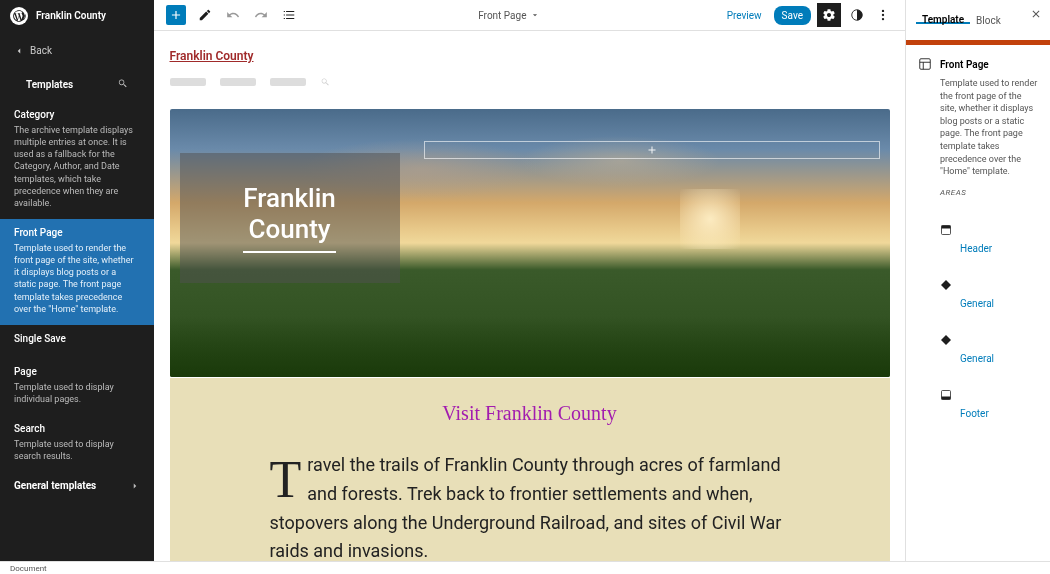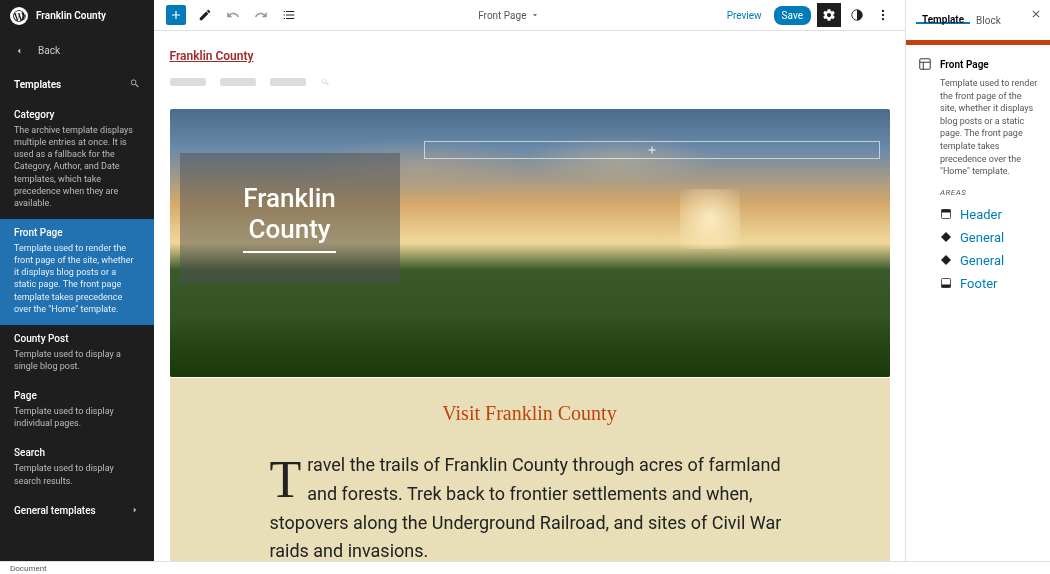--- a/index.html
+++ b/index.html
@@ -5,32 +5,32 @@
 * { margin: 0; padding: 0; box-sizing: border-box; font-family: -apple-system, BlinkMacSystemFont, "Segoe UI", Roboto, sans-serif; }
 body { display: flex; flex-direction: column; width: 1050px; height: 574px; overflow: hidden; background: #fff; }
 .main-wrap { display: flex; flex: 1; min-height: 0; }
 
 
 .left-sidebar { width: 154px; background: #1e1e1e; color: #fff; display: flex; flex-direction: column; font-size: 10px; overflow-y: auto; }
 .left-header { height: 31px; display: flex; align-items: center; padding: 0 10px; gap: 8px; }
 .wp-logo { width: 18px; height: 18px; border-radius: 50%; background: #fff; display: flex; align-items: center; justify-content: center; }
 .wp-logo svg { width: 14px; height: 14px; fill: #1e1e1e; }
 .site-title { font-size: 10px; font-weight: 600; }
-.back-row { display: flex; align-items: center; padding: 14px 14px; gap: 14px; color: #ccc; font-size: 10px; cursor: pointer; }
+.back-row { display: flex; align-items: center; padding: 14px 14px; gap: 6px; color: #ccc; font-size: 10px; cursor: pointer; }
 .back-row svg { width: 10px; height: 10px; fill: #ccc; }
-.section-title-row { display: flex; justify-content: space-between; align-items: center; padding: 8px 14px 10px; }
+.section-title-row { display: flex; justify-content: space-between; align-items: center; padding: 8px 26px 10px; }
 .section-title { font-size: 10px; font-weight: 600; color: #fff; }
 .search-sm svg { width: 11px; height: 11px; fill: #ccc; }
 .tpl-item { padding: 8px 14px 10px; cursor: pointer; }
 .tpl-item.selected { background: #2271b1; }
 .tpl-name { font-size: 10px; font-weight: 500; color: #fff; margin-bottom: 4px; }
 .tpl-desc { font-size: 9px; line-height: 1.35; color: #bbb; }
 .tpl-item.selected .tpl-desc { color: #e4f0fa; }
 .tpl-row { display: flex; justify-content: space-between; align-items: center; padding: 8px 14px; cursor: pointer; }
-.tpl-row .tpl-name { margin-bottom: 0; }
+.tpl-row .tpl-name { margin-bottom: 0; font-weight: bold; }
 .chev { width: 10px; height: 10px; fill: #bbb; }
 
 
 .center-col { flex: 1; display: flex; flex-direction: column; background: #fff; min-width: 0; }
 .top-toolbar { height: 31px; display: flex; align-items: center; padding: 0 12px; border-bottom: 1px solid #e0e0e0; }
 .tb-left { display: flex; align-items: center; gap: 10px; }
 .add-btn { width: 20px; height: 20px; background: #007cba; border-radius: 2px; display: flex; align-items: center; justify-content: center; cursor: pointer; }
 .add-btn svg { width: 14px; height: 14px; fill: #fff; }
 .ico-btn { width: 18px; height: 18px; display: flex; align-items: center; justify-content: center; cursor: pointer; }
 .ico-btn svg { width: 14px; height: 14px; fill: #1e1e1e; }
@@ -57,40 +57,40 @@
 .hero-clouds { position: absolute; top: 20px; left: 100px; width: 500px; height: 80px; background: radial-gradient(ellipse 120px 30px at 30% 50%, rgba(180,160,140,0.6), transparent), radial-gradient(ellipse 100px 25px at 70% 40%, rgba(200,180,150,0.5), transparent); }
 .hero-sun { position: absolute; top: 80px; right: 150px; width: 60px; height: 60px; background: radial-gradient(circle, rgba(255,240,200,0.9), transparent); }
 .hero-trees { position: absolute; bottom: 0; left: 0; right: 0; height: 60px; background: linear-gradient(to top, #1a3a0a, transparent); }
 .hero-overlay { position: absolute; left: 10px; top: 44px; width: 220px; height: 130px; background: rgba(80,80,80,0.5); display: flex; align-items: center; justify-content: center; }
 .hero-title { color: #fff; font-size: 26px; font-weight: 500; text-align: center; line-height: 1.2; font-family: Georgia, serif; }
 .hero-title-inner { border-bottom: 2px solid #fff; padding-bottom: 6px; display: inline-block; }
 .hero-add { position: absolute; top: 32px; left: 254px; right: 10px; height: 18px; border: 1px solid rgba(255,255,255,0.6); display: flex; align-items: center; justify-content: center; cursor: pointer; }
 .hero-add svg { width: 12px; height: 12px; fill: rgba(255,255,255,0.9); }
 
 .content-block { background: #e8dfb8; padding: 24px 100px 40px; margin-top: 1px; }
-.content-heading { text-align: center; font-size: 20px; font-weight: 400; color: #c2410c; margin-bottom: 26px; font-family: Georgia, serif; }
+.content-heading { text-align: center; font-size: 20px; font-weight: 400; color: #a21caf; margin-bottom: 26px; font-family: Georgia, serif; }
 .content-para { font-size: 18px; line-height: 1.6; color: #222; font-family: Georgia, serif; }
 .dropcap { float: left; font-size: 52px; line-height: 0.95; font-weight: 400; margin-right: 6px; margin-top: 4px; font-family: Georgia, serif; }
 
 
 .right-panel { width: 145px; border-left: 1px solid #e0e0e0; display: flex; flex-direction: column; font-size: 10px; }
 .panel-tabs { height: 45px; display: flex; align-items: center; padding: 16px 10px; border-bottom: 5px solid #c2410c; position: relative; }
 .panel-tab { padding: 0 6px; font-size: 10px; color: #555; cursor: pointer; height: 100%; display: flex; align-items: center; }
 .panel-tab.active { color: #000; font-weight: 600; border-bottom: 2px solid #007cba; }
 .panel-close { position: absolute; right: 8px; top: 8px; cursor: pointer; }
 .panel-close svg { width: 12px; height: 12px; fill: #555; }
 .panel-body { padding: 12px; flex: 1; overflow-y: auto; }
 .panel-header { display: flex; align-items: center; gap: 8px; margin-bottom: 6px; }
 .panel-header svg { width: 14px; height: 14px; fill: #1e1e1e; flex-shrink: 0; }
 .panel-title { font-size: 10px; font-weight: 600; }
 .panel-desc { font-size: 9px; line-height: 1.4; color: #555; padding-left: 22px; margin-bottom: 10px; }
 .areas-label { font-size: 8px; letter-spacing: 0.5px; color: #555; font-style: italic; text-transform: uppercase; padding-left: 22px; margin-bottom: 6px; }
 .area-row { display: flex; align-items: center; gap: 8px; padding: 4px 0 4px 22px; cursor: pointer; color: #007cba; }
 .area-row svg { width: 12px; height: 12px; fill: #1e1e1e; flex-shrink: 0; }
-.area-row span { font-size: 13px; }
+.area-row span { font-size: 10px; margin-top: 36px; }
 
 
 .status-bar { height: 13px; background: #fff; border-top: 1px solid #e0e0e0; display: flex; align-items: center; padding: 0 10px; font-size: 8px; color: #555; }
 </style>
 </head>
 <body>
 
 <div class="main-wrap">
 
   <div class="left-sidebar">
@@ -119,22 +119,21 @@
 
     <div class="tpl-item">
       <div class="tpl-name">Category</div>
       <div class="tpl-desc">The archive template displays multiple entries at once. It is used as a fallback for the Category, Author, and Date templates, which take precedence when they are available.</div>
     </div>
     <div class="tpl-item selected">
       <div class="tpl-name">Front Page</div>
       <div class="tpl-desc">Template used to render the front page of the site, whether it displays blog posts or a static page. The front page template takes precedence over the "Home" template.</div>
     </div>
     <div class="tpl-item">
-      <div class="tpl-name">County Post</div>
-      <div class="tpl-desc">Template used to display a single blog post.</div>
+      <div class="tpl-name">Single Save</div>
     </div>
     <div class="tpl-item">
       <div class="tpl-name">Page</div>
       <div class="tpl-desc">Template used to display individual pages.</div>
     </div>
     <div class="tpl-item">
       <div class="tpl-name">Search</div>
       <div class="tpl-desc">Template used to display search results.</div>
     </div>
     <div class="tpl-row">

